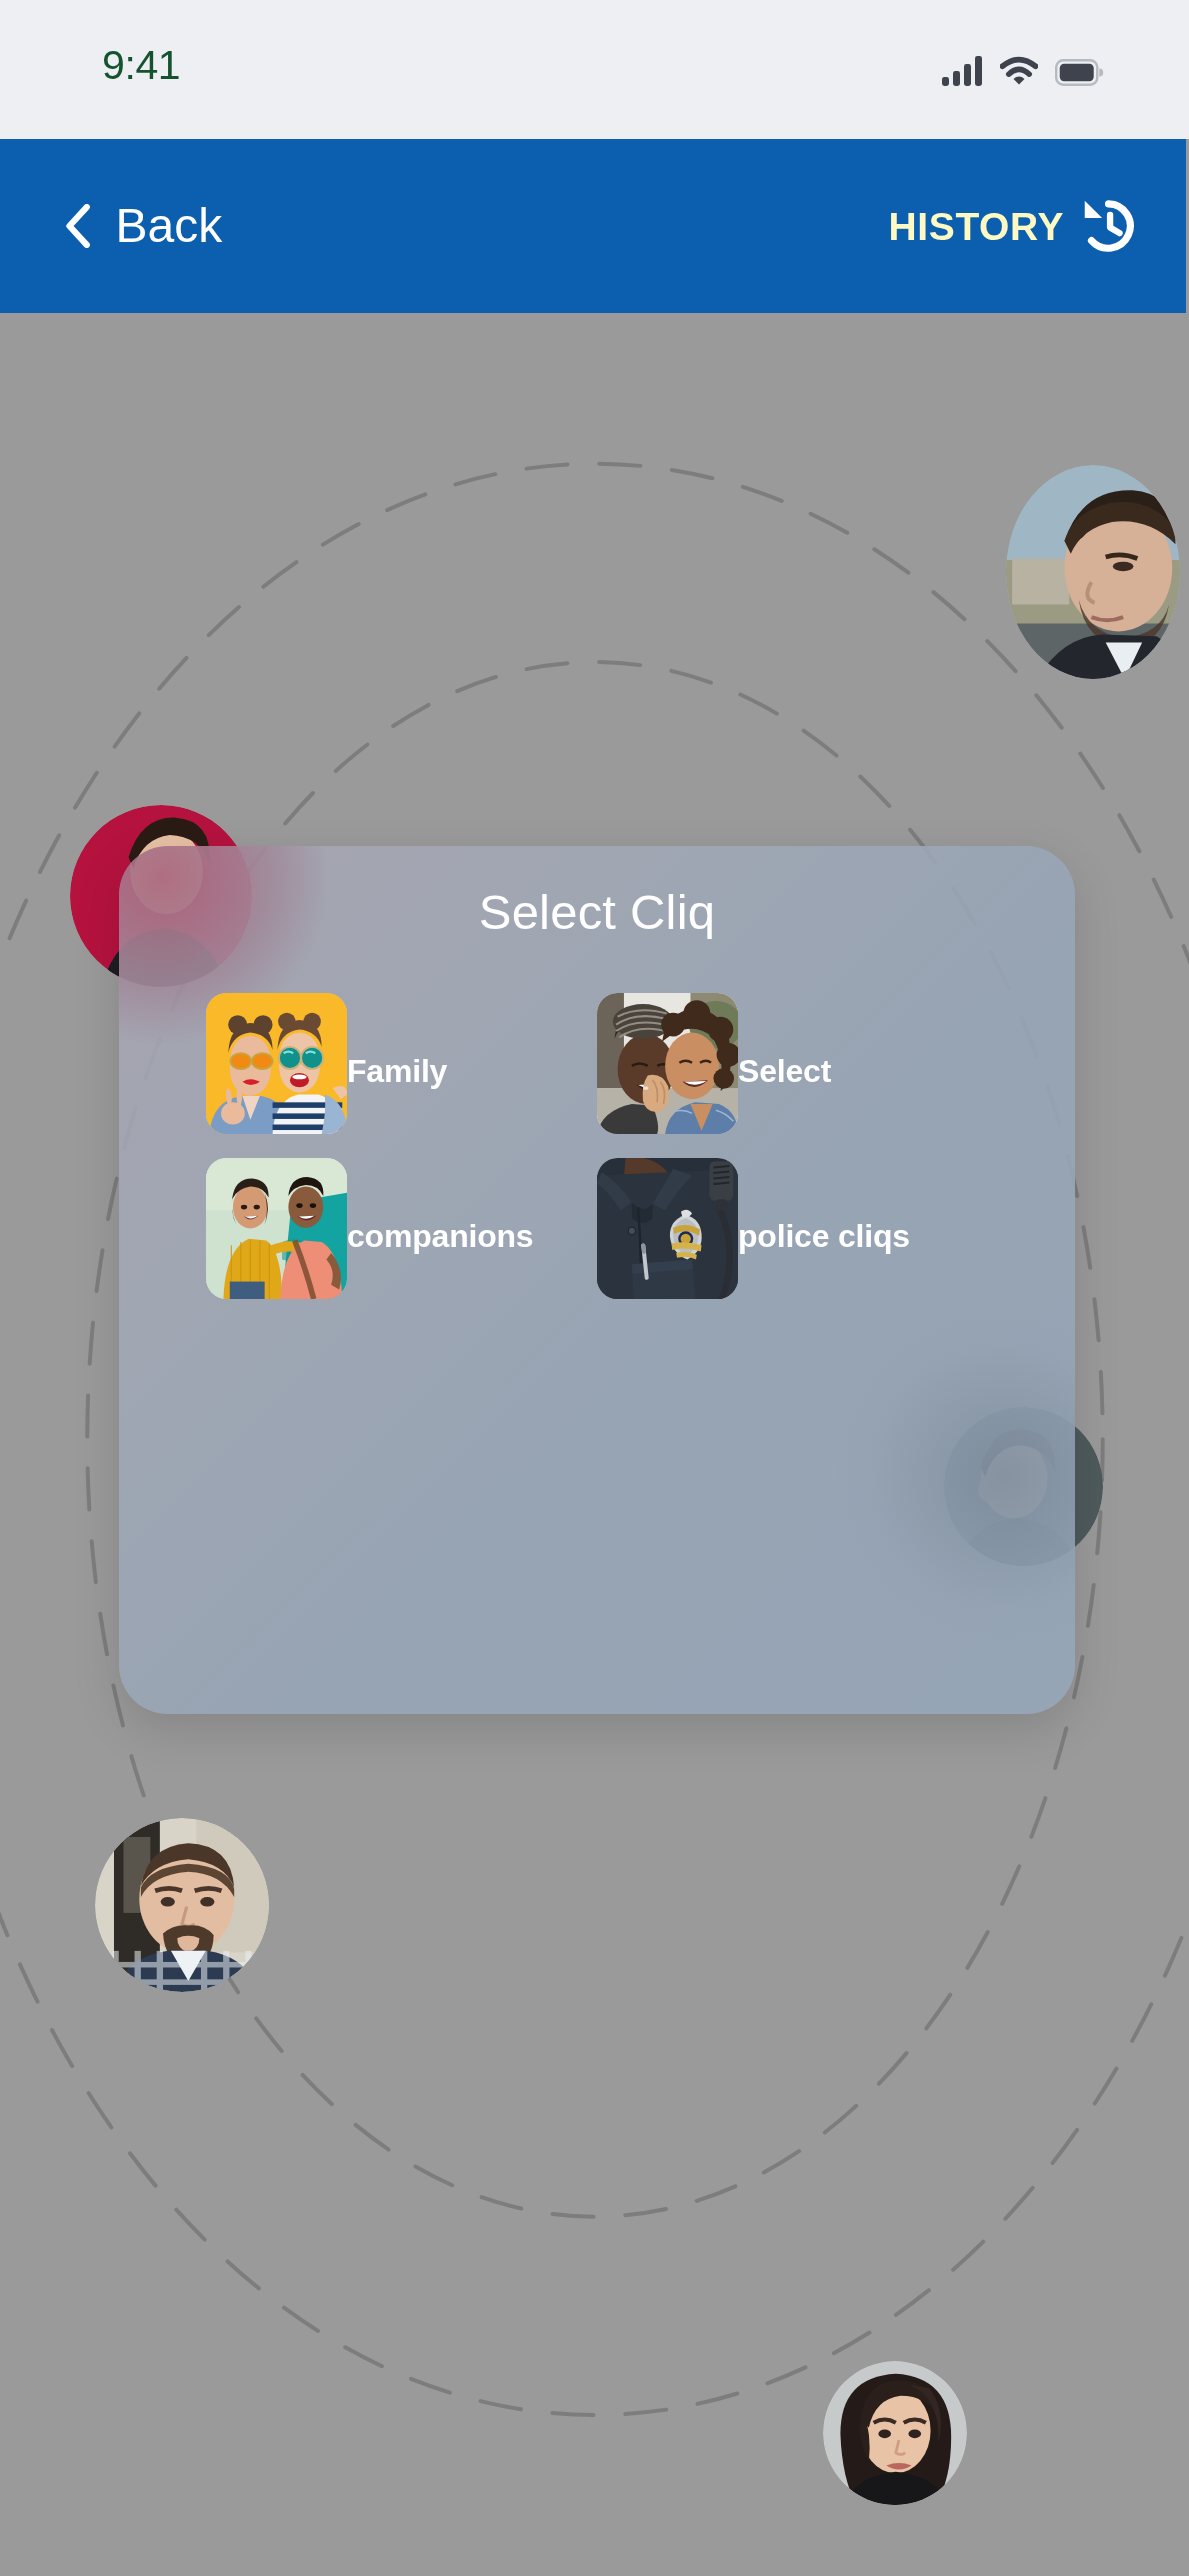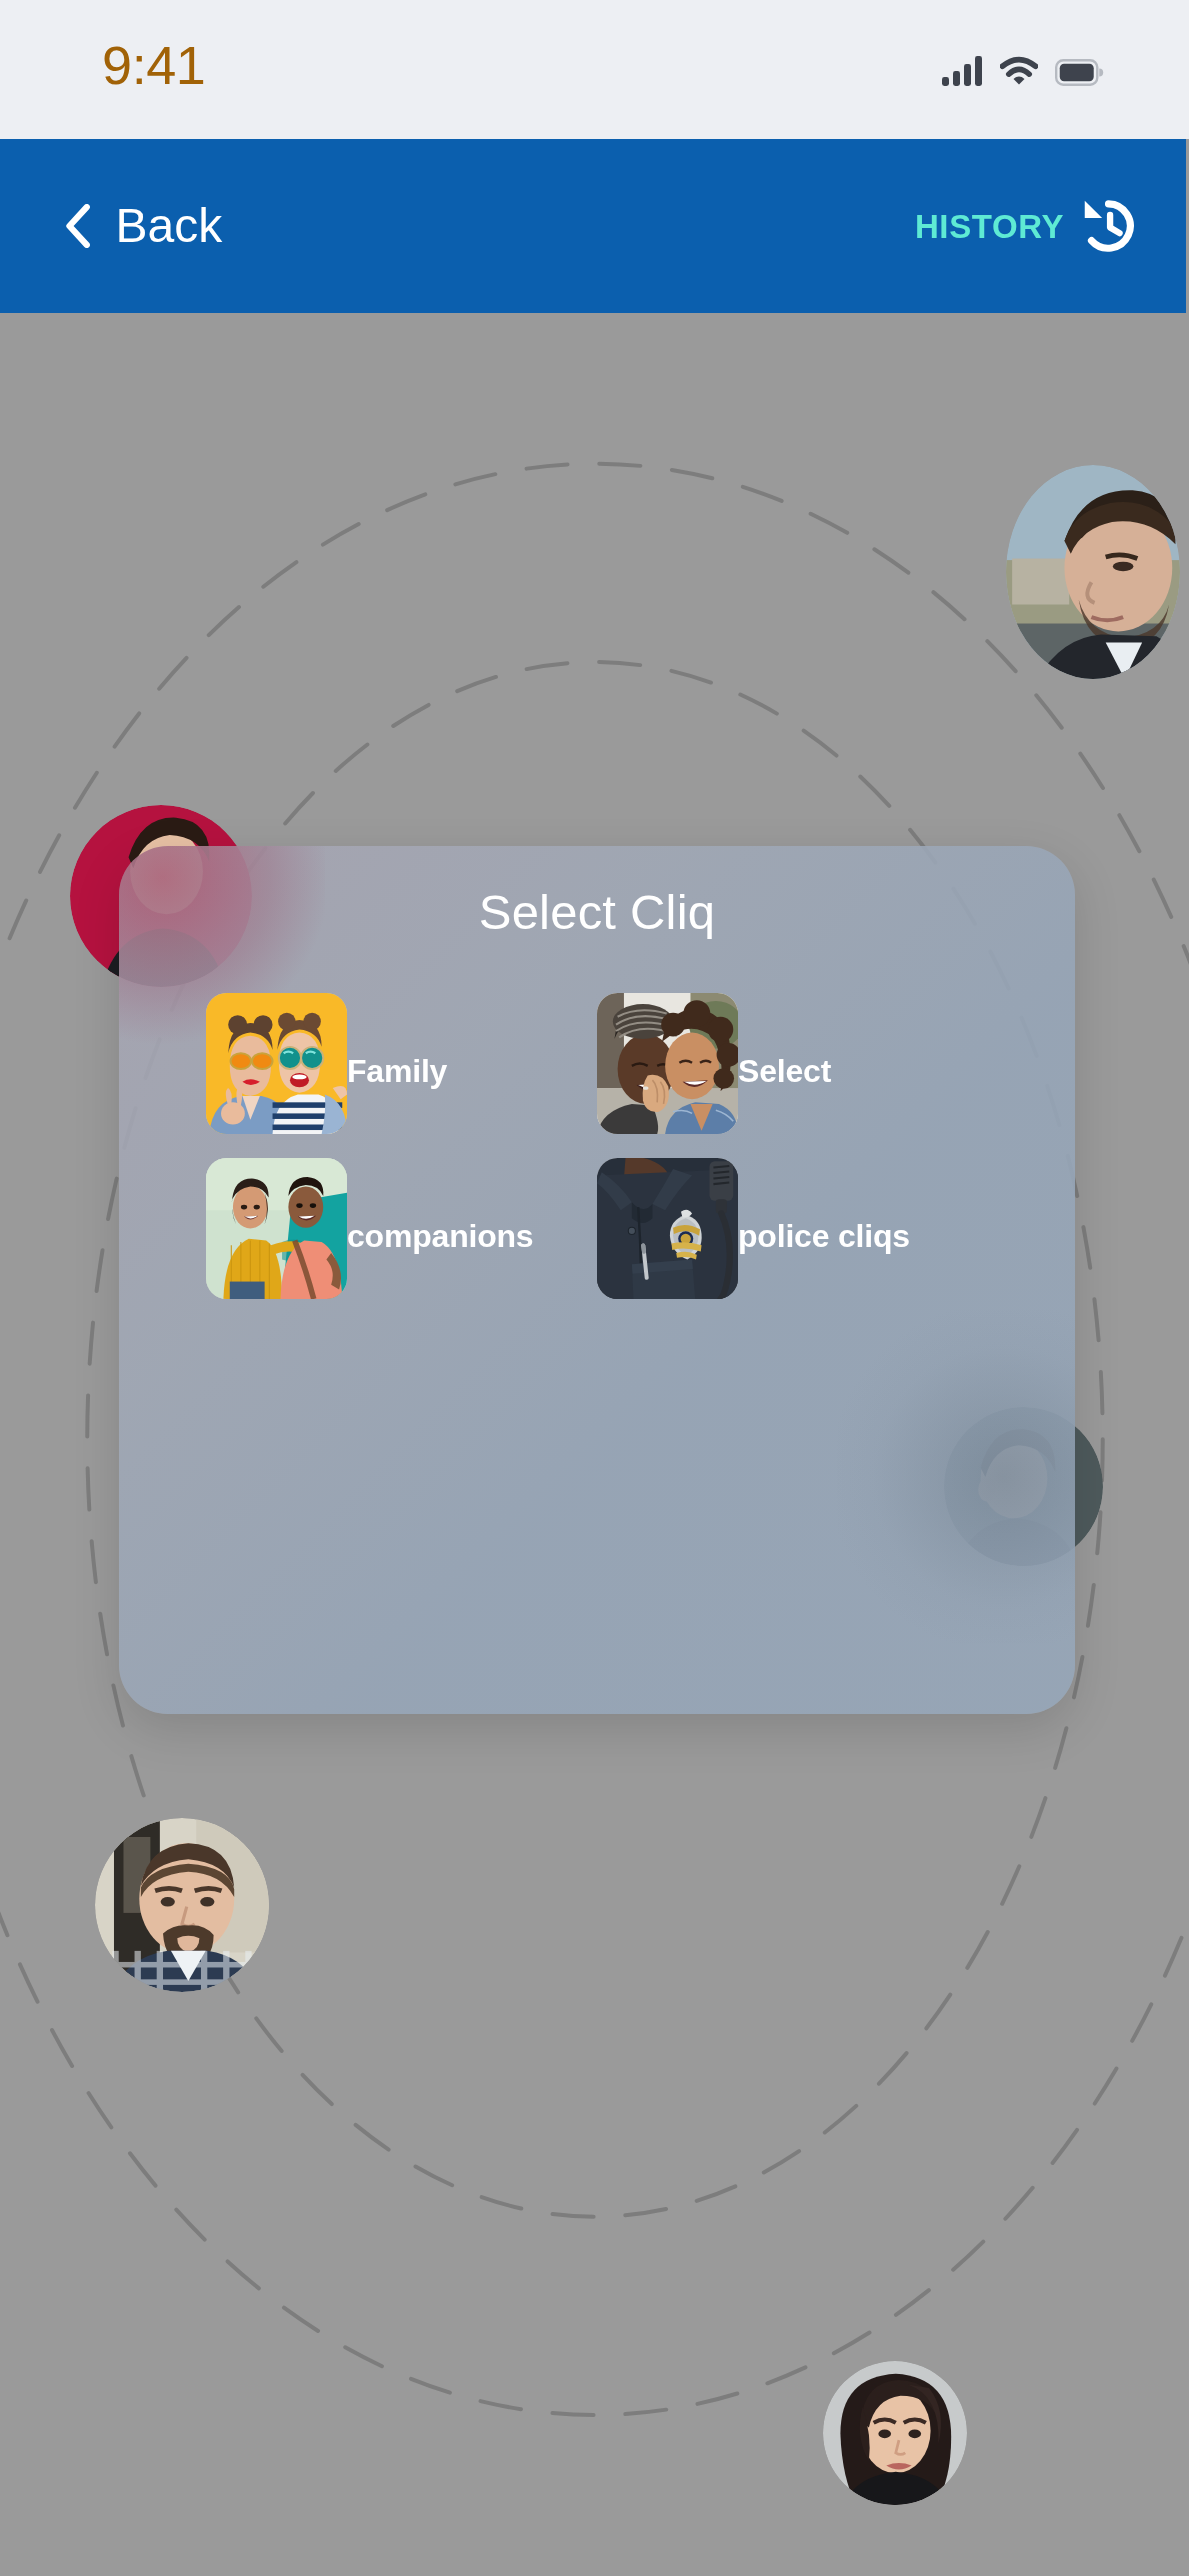--- a/index.html
+++ b/index.html
@@ -25,23 +25,23 @@
     top: 0; left: 0;
     width: 1190px;
     height: 139px;
     background: #edeff3;
     z-index: 60;
   }
   #status-time {
     position: absolute;
     left: 102px;
     top: 40px;
-    font-size: 54px;
+    font-size: 41px;
     font-weight: 400;
-    color: #a16207;
+    color: #14532d;
     letter-spacing: -0.4px;
     line-height: 51px;
   }
   #status-icons {
     position: absolute;
     right: 86px;
     top: 51px;
     display: flex;
     align-items: flex-end;
     gap: 17.4px;
@@ -87,22 +87,22 @@
     position: absolute;
     right: 49px;
     top: 50%;
     transform: translateY(-50%);
     display: flex;
     align-items: center;
     gap: 16px;
     cursor: pointer;
   }
   #history-label {
-    font-size: 33px;
-    color: #5eead4;
+    font-size: 39px;
+    color: #fef9c3;
     font-weight: 700;
     letter-spacing: 0.6px;
     line-height: 35px;
   }
   .hist-ic { width: 57px; height: 57px; display:block; }
 
   
   #backdrop {
     position: absolute;
     top: 313px; left: 0;

